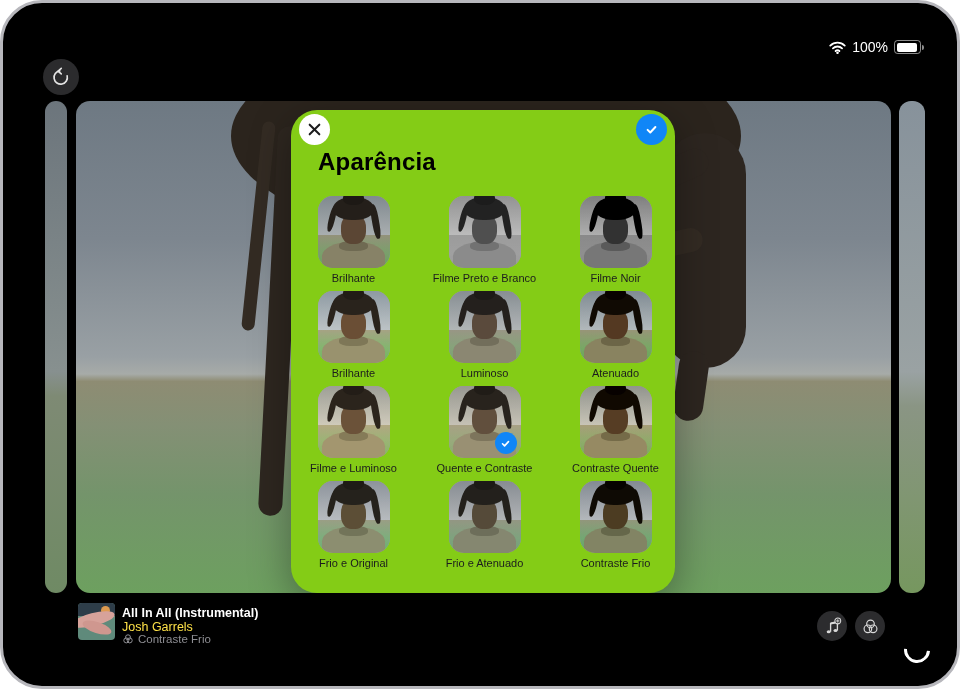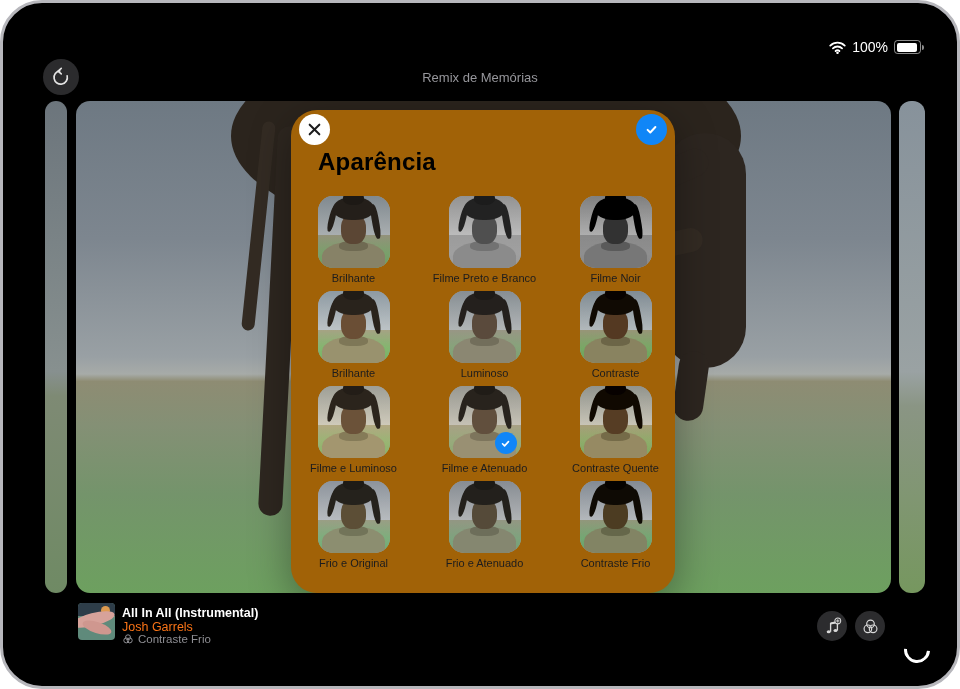--- a/index.html
+++ b/index.html
@@ -25,21 +25,21 @@
             background:linear-gradient(180deg,#6e7983 0%,#7d868f 28%,#99a0a4 52%,#a7aba8 55.5%,#8e8c73 57%,#849075 66%,#74946b 80%,#6da05f 100%);}
   .hair{position:absolute;background:#2b241d;}
   .hair-top{left:155px;top:-70px;width:510px;height:210px;border-radius:50%;}
   .strand-left-1{left:192px;top:25px;width:24px;height:390px;border-radius:14px;transform:rotate(3deg);background:#2e2720;}
   .strand-left-2{left:176px;top:20px;width:13px;height:210px;border-radius:8px;transform:rotate(6deg);background:#332b23;}
   .dreads-right{left:588px;top:32px;width:82px;height:235px;border-radius:42px;background:#2d2620;}
   .dreads-lobe1{left:570px;top:55px;width:64px;height:28px;border-radius:16px;transform:rotate(-24deg);background:#2d2620;}
   .dreads-lobe2{left:575px;top:130px;width:52px;height:24px;border-radius:14px;transform:rotate(-12deg);background:#332b23;}
   .dreads-lobe3{left:600px;top:250px;width:30px;height:70px;border-radius:16px;transform:rotate(8deg);background:#2d2620;}
   
-  .modal{position:absolute;left:288px;top:107px;width:384px;height:483px;background:#a16207;border-radius:26px;
+  .modal{position:absolute;left:288px;top:107px;width:384px;height:483px;background:#84cc16;border-radius:26px;
          box-shadow:0 12px 40px rgba(0,0,0,.35);}
   .close-btn{position:absolute;left:8px;top:4px;width:31px;height:31px;border-radius:50%;background:#fff;display:flex;align-items:center;justify-content:center;}
   .confirm-btn{position:absolute;right:8px;top:4px;width:31px;height:31px;border-radius:50%;background:#1086f7;display:flex;align-items:center;justify-content:center;}
   .modal-title{position:absolute;left:27px;top:38px;font-size:24px;font-weight:700;color:#000;letter-spacing:.2px;}
   .filter-grid{position:absolute;left:0;top:86px;width:384px;height:390px;}
   .cell{position:absolute;width:131px;text-align:center;}
   .thumb{position:relative;width:72px;height:72px;margin:0 auto;border-radius:15px;overflow:hidden;background:#9aa0a2;}
   .cell-label{margin-top:4px;font-size:11px;color:#1c1c1e;line-height:12px;}
   .badge{position:absolute;right:4px;bottom:4px;width:22px;height:22px;border-radius:50%;background:#1086f7;display:flex;align-items:center;justify-content:center;}
   
@@ -55,21 +55,21 @@
   .sc-dread-l{left:16%;top:13%;width:9%;height:38%;background:#241f1a;border-radius:40%;transform:rotate(14deg);}
   .sc-dread-r{right:14%;top:11%;width:10%;height:48%;background:#241f1a;border-radius:40%;transform:rotate(-10deg);}
   
   .album-art{position:absolute;left:75px;top:600px;width:37px;height:37px;border-radius:4px;overflow:hidden;background:#5f8a7b;}
   .album-art>div{position:absolute;}
   .art-top{left:0;right:0;top:0;height:36%;background:#2e3d49;}
   .art-sun{left:62%;top:8%;width:9px;height:9px;border-radius:50%;background:#dd9a50;}
   .art-river1{left:-20%;top:28%;width:120%;height:34%;background:#d7a29a;border-radius:50%;transform:rotate(-14deg);}
   .art-river2{left:10%;top:52%;width:80%;height:30%;background:#cf978f;border-radius:50%;transform:rotate(18deg);}
   .song-title{position:absolute;left:119px;top:603px;font-size:12.5px;font-weight:700;color:#fff;}
-  .song-artist{position:absolute;left:119px;top:617px;font-size:12.5px;font-weight:400;color:#f97316;}
+  .song-artist{position:absolute;left:119px;top:617px;font-size:12.5px;font-weight:400;color:#fde047;}
   .song-filter{position:absolute;left:119px;top:630px;display:flex;align-items:center;gap:4px;color:#8e8e93;font-size:11.5px;}
   .round-btn{position:absolute;top:608px;width:30px;height:30px;border-radius:50%;background:#2c2c2e;display:flex;align-items:center;justify-content:center;}
   .btn-music{left:814px;}
   .btn-filters{left:852px;}
   .corner-arc{position:absolute;left:901px;top:634px;width:20px;height:20px;border-radius:50%;
               border:3.5px solid transparent;border-bottom-color:#fff;border-left-color:#fff;transform:rotate(-40deg);}
 </style>
 </head>
 <body>
 
@@ -92,21 +92,20 @@
   </div>
 
   <div class="undo-btn">
     <span style="display:flex;">
       <svg width="20" height="20" viewBox="0 0 24 24">
         <path d="M10.5 4.6 A 8 8 0 1 0 19.4 10.6" fill="none" stroke="#e3e3e3" stroke-width="2" stroke-linecap="round"></path>
         <path d="M12.3 1.6 L8.5 4.9 L12.3 8.2" fill="none" stroke="#e3e3e3" stroke-width="2" stroke-linecap="round" stroke-linejoin="round"></path>
       </svg>
     </span>
   </div>
-  <div class="nav-title">Remix de Memórias</div>
 
   <div class="card-prev"></div>
   <div class="card-main">
     <div class="bg-photo"></div>
     <div class="hair hair-top"></div>
     <div class="hair strand-left-1"></div>
     <div class="hair strand-left-2"></div>
     <div class="hair dreads-right"></div>
     <div class="hair dreads-lobe1"></div>
     <div class="hair dreads-lobe2"></div>
@@ -224,21 +223,21 @@
         <div class="sc-torso"></div>
               <div class="sc-collar"></div>
         <div class="sc-dread-l"></div>
               <div class="sc-dread-r"></div>
         <div class="sc-head"></div>
               <div class="sc-hair"></div>
               <div class="sc-bun"></div>
       </div>
 
     </div>
-    <div class="cell-label">Contraste</div>
+    <div class="cell-label">Atenuado</div>
   </div>
         <div class="cell" style="left: -3px; top: 190px;">
     <div class="thumb">
       <div class="scene" style="filter: sepia(0.28) saturate(1.25) brightness(1.1);">
         <div class="sc-sky"></div>
               <div class="sc-field"></div>
         <div class="sc-torso"></div>
               <div class="sc-collar"></div>
         <div class="sc-dread-l"></div>
               <div class="sc-dread-r"></div>
@@ -262,21 +261,21 @@
         <div class="sc-head"></div>
               <div class="sc-hair"></div>
               <div class="sc-bun"></div>
       </div>
       <div class="badge">
         <svg width="13" height="13" viewBox="0 0 24 24">
           <path d="M6.5 12.5 L10.3 16.3 L17.5 8.5" stroke="#fff" stroke-width="3" fill="none" stroke-linecap="round" stroke-linejoin="round"></path>
         </svg>
       </div>
     </div>
-    <div class="cell-label">Filme e Atenuado</div>
+    <div class="cell-label">Quente e Contraste</div>
   </div>
         <div class="cell" style="left: 259px; top: 190px;">
     <div class="thumb">
       <div class="scene" style="filter: sepia(0.25) contrast(1.25) saturate(1.1);">
         <div class="sc-sky"></div>
               <div class="sc-field"></div>
         <div class="sc-torso"></div>
               <div class="sc-collar"></div>
         <div class="sc-dread-l"></div>
               <div class="sc-dread-r"></div>

